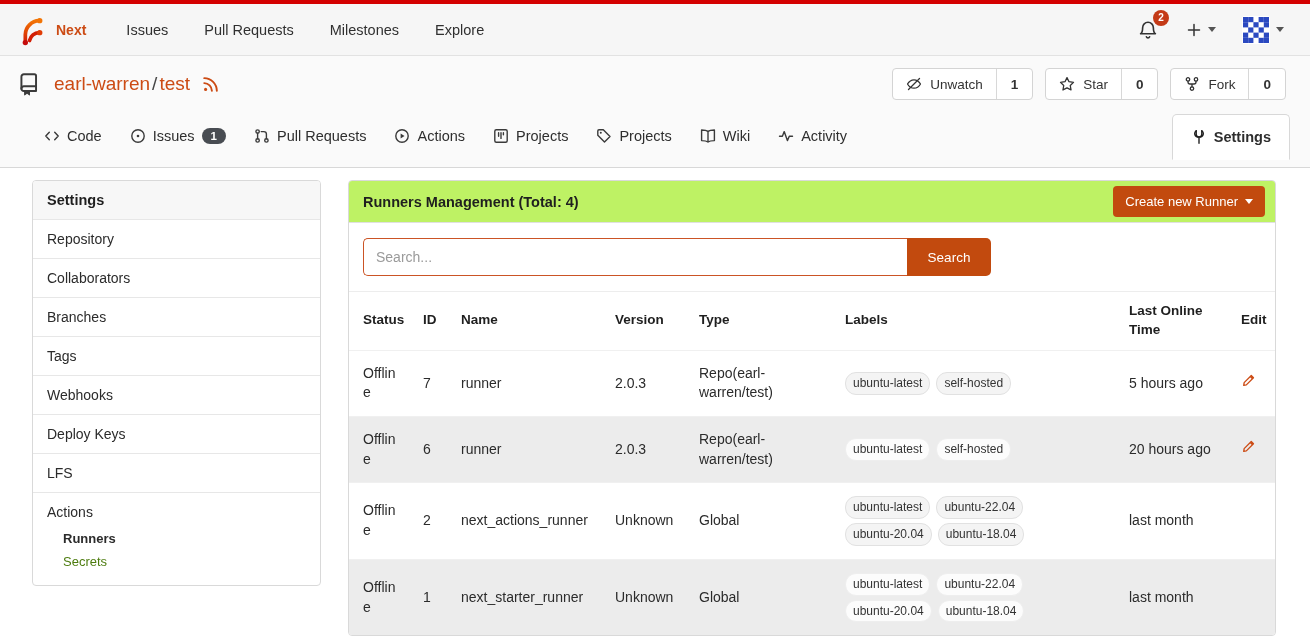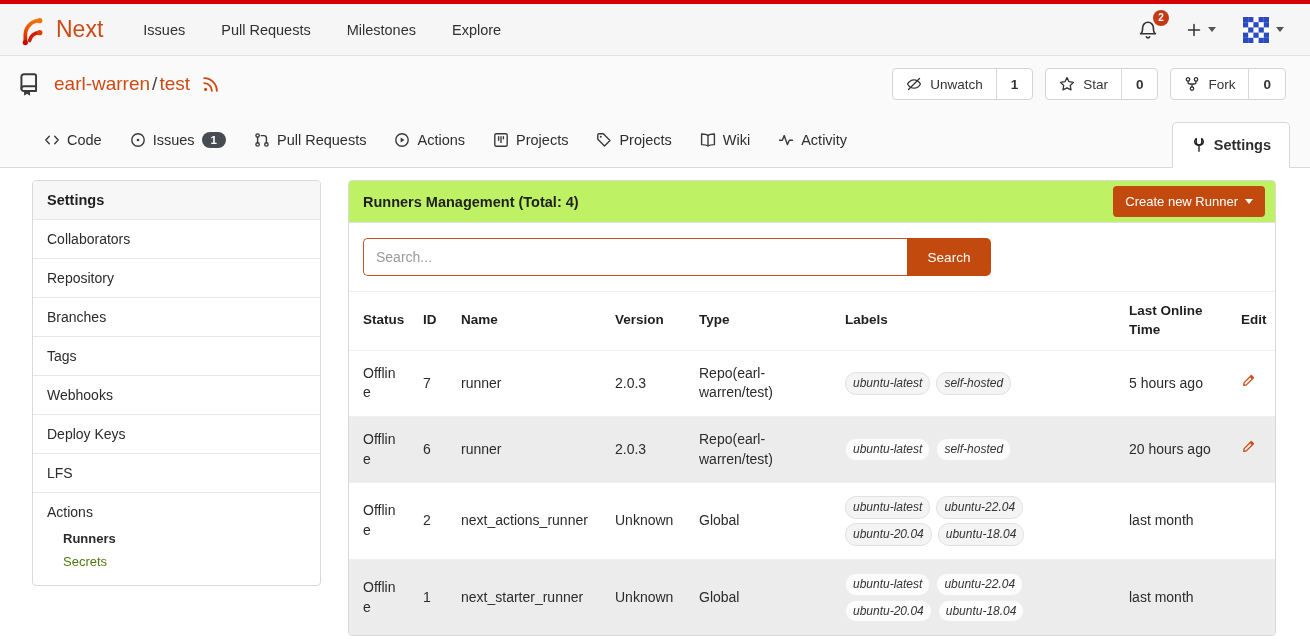--- a/index.html
+++ b/index.html
@@ -7,21 +7,21 @@
     font-family:"Liberation Sans","DejaVu Sans",sans-serif; color:#2b2b2b; }
   a { text-decoration:none; color:inherit; cursor:pointer; }
   svg { display:block; }
 
   .topline { height:4px; background:var(--topline); }
 
   
   .navbar { height:52px; background:#f6f6f6; border-bottom:1px solid #e2e2e2;
     display:flex; align-items:center; padding:0 26px 0 16px; }
   .brand { display:flex; align-items:center; gap:8px; margin-right:22px; }
-  .brand-text { color:var(--accent); font-weight:normal; font-size:23px; }
+  .brand-text { color:var(--accent); font-weight:bold; font-size:14px; }
   .nav-link { padding:0 18px; font-size:14.5px; color:#303030; }
   .nav-right { margin-left:auto; display:flex; align-items:center; gap:26px; }
   .bell-wrap { position:relative; padding:2px; }
   .nav-badge { position:absolute; top:-8px; right:-9px; width:16px; height:16px;
     border-radius:50%; background:var(--badge-red); color:#fff; font-size:10px;
     font-weight:bold; display:flex; align-items:center; justify-content:center; }
   .nav-group { display:flex; align-items:center; gap:6px; }
   .caret { width:0; height:0; border-left:4px solid transparent;
     border-right:4px solid transparent; border-top:5px solid #555; }
   .avatar { width:28px; height:28px; border-radius:3px; overflow:hidden; background:#fff; }
@@ -34,21 +34,21 @@
   .repo-title .sep { color:#444; margin:0 2px; }
   .repo-actions { margin-left:auto; display:flex; gap:12px;border-radius:8px; }
   .action-btn { display:flex; border:1px solid #d4d4d4; border-radius:4px;
     background:#fff; font-size:13.5px; color:#333; overflow:hidden; }
   .action-btn .mainpart { display:flex; align-items:center; gap:8px; padding:7px 13px; }
   .action-btn .count { padding:7px 14px; border-left:1px solid #d8d8d8; font-weight:600;
     display:flex; align-items:center; }
 
   
   .tabs { display:flex; height:56px; border-bottom:1px solid #d8d8d8;
-    padding:0 20px 0 30px; align-items:center; }
+    padding:0 20px 8px 30px; align-items:center; }
   .tab { display:flex; align-items:center; gap:7px; padding:0 14px; height:100%;
     font-size:14.5px; color:#2e2e2e; }
   .tab-badge { background:var(--issues-badge); color:#fff; border-radius:9px;
     font-size:11.5px; padding:2px 9px; font-weight:600; }
   .tab.active { margin-left:auto; align-self:flex-end; height:46px; margin-bottom:-1px;
     background:#fff; border:1px solid #d8d8d8; border-bottom:1px solid #fff;
     border-radius:5px 5px 0 0; padding:0 18px; font-weight:700; }
 
   
   .content { display:flex; gap:27px; padding:12px 34px 0 32px; background:#fff; }
@@ -87,21 +87,21 @@
   table.runners { width:100%; border-collapse:collapse; font-size:14px; table-layout:fixed; }
   .runners th { text-align:left; font-weight:700; font-size:13.5px; color:#1f1f1f;
     padding:10px; vertical-align:middle; line-height:1.4; }
   .runners td { padding:13px 10px; vertical-align:middle; line-height:1.4; color:#2b2b2b;
     overflow-wrap:break-word; }
   .runners th:first-child, .runners td:first-child { padding-left:14px; }
   .runners tbody tr { border-top:1px solid #f0f0f0; }
   .runners tbody tr:nth-child(even) { background:#ececec; }
   .labels-wrap { display:flex; flex-wrap:wrap; gap:4px 6px; max-width:200px; }
   .chip { display:inline-block; background:#f4f4f4; border:1px solid #e1e1e1;
-    border-radius:11px; padding:2px 7px; font-size:12px; color:#333; white-space:nowrap;font-style:italic; }
+    border-radius:11px; padding:2px 7px; font-size:12px; color:#333; white-space:nowrap; }
   tr:nth-child(even) .chip { background:#fcfcfc; border-color:#eee; }
   .edit-link { display:inline-block; cursor:pointer; }
 
   .ticon { flex:none; }
 </style>
 </head>
 <body>
 
 <div class="topline"></div>
 
@@ -289,22 +289,22 @@
         </svg>
       <span>Settings</span>
     </a>
   </div>
 </div>
 
 <div class="content">
 
   <aside class="sidebar">
     <div class="side-header">Settings</div>
+    <a class="side-item">Repository</a>
     <a class="side-item">Collaborators</a>
-    <a class="side-item">Repository</a>
     <a class="side-item">Branches</a>
     <a class="side-item">Tags</a>
     <a class="side-item">Webhooks</a>
     <a class="side-item">Deploy Keys</a>
     <a class="side-item">LFS</a>
     <div class="side-group">
       <a class="side-group-label">Actions</a>
       <a class="side-sub active">Runners</a>
       <a class="side-sub muted">Secrets</a>
     </div>

